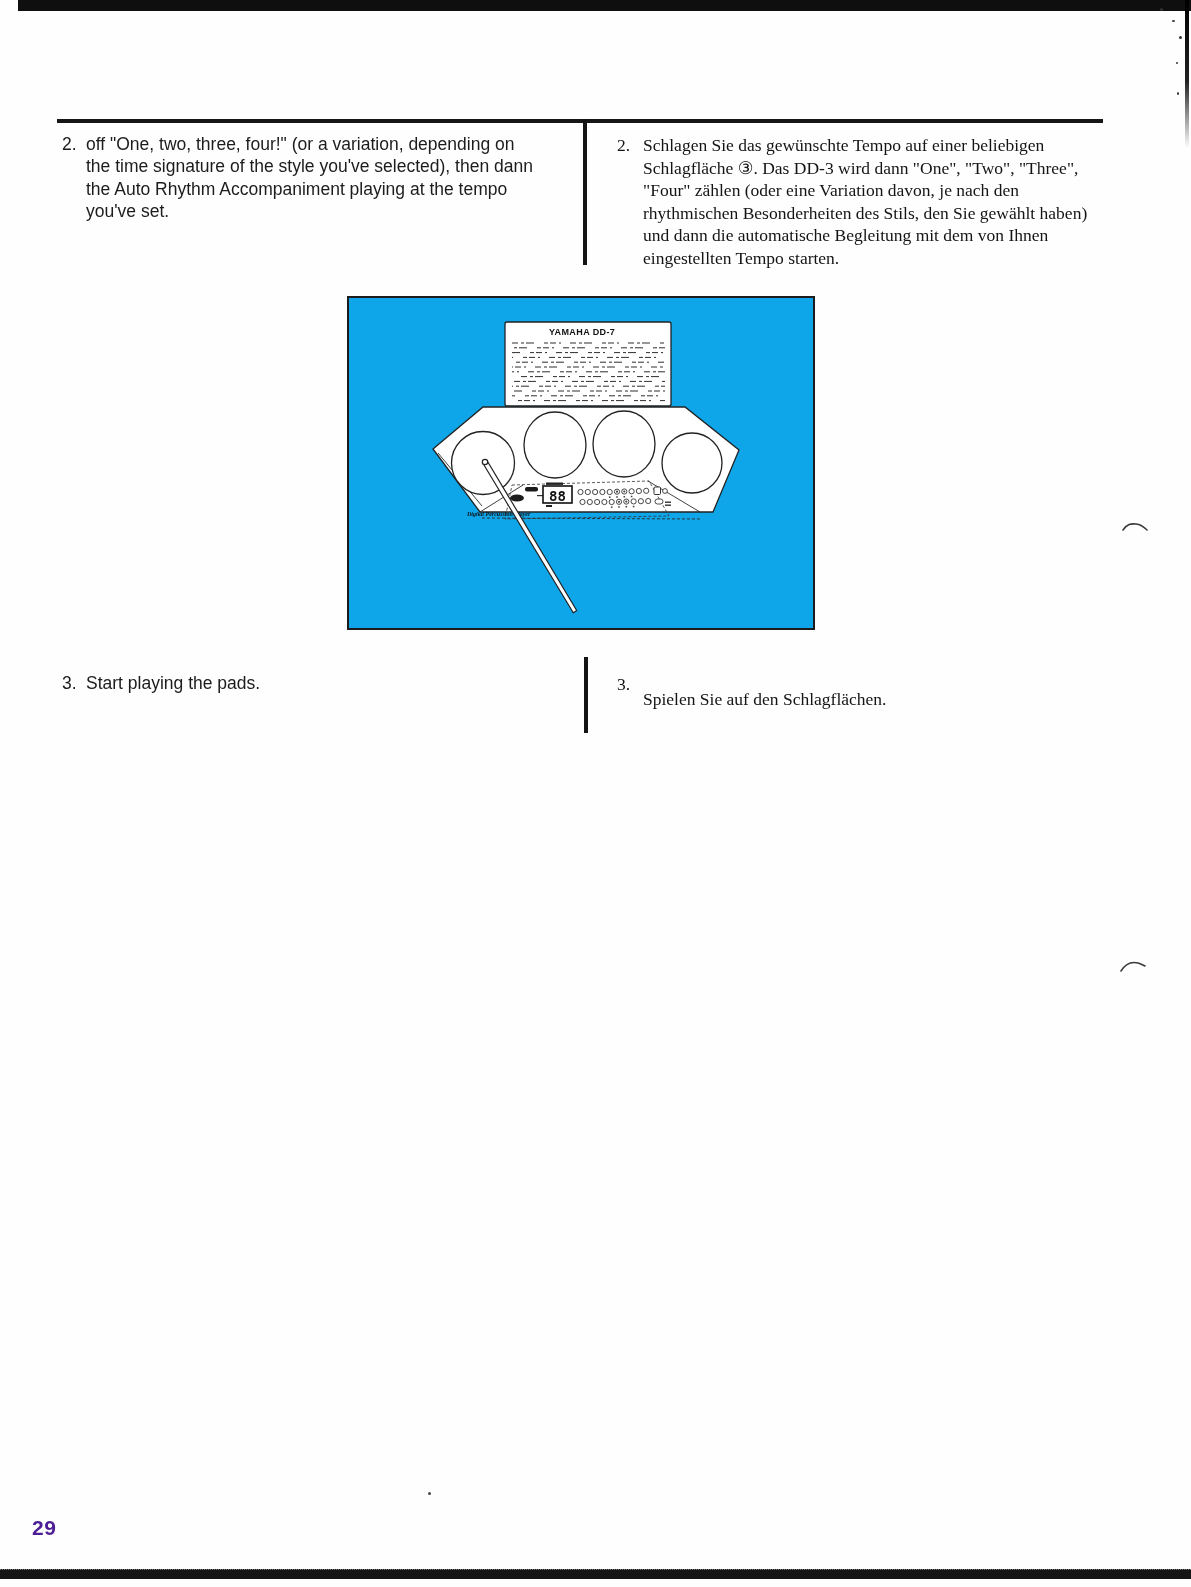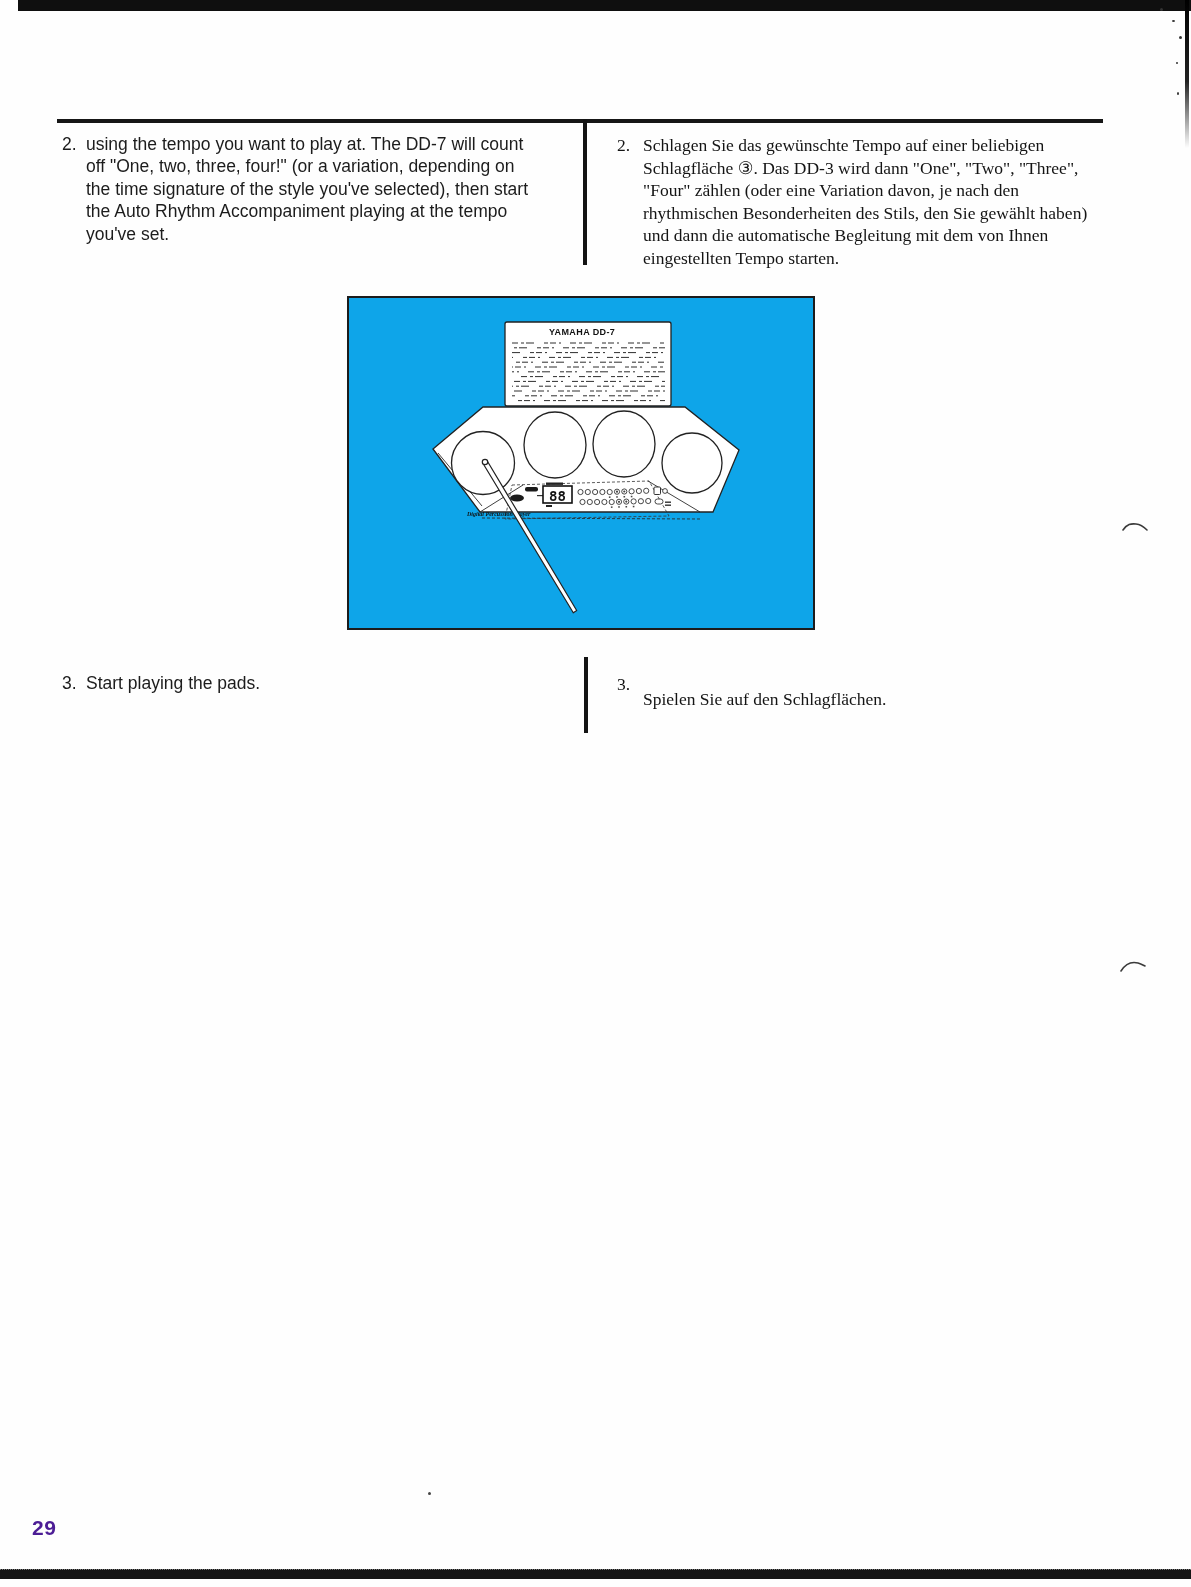--- a/index.html
+++ b/index.html
@@ -47,23 +47,22 @@
   <div class="abs speck" style="left:1176px;top:62px;width:2px;height:2px;"></div>
   <div class="abs speck" style="left:1177px;top:92px;width:2px;height:3px;"></div>
 
   <div id="section-rule" class="abs"></div>
   <div id="divider-top" class="abs vdiv"></div>
   <div id="divider-bottom" class="abs vdiv"></div>
 
   <div>
     <span class="abs en stepnum" style="left:62px;top:133px;">2.</span>
     <div class="abs en lines" style="left:86px;top:133px;">
-      <div>using the tempo you want to play at. The DD-7 will count</div>
       <div>off "One, two, three, four!" (or a variation, depending on</div>
-      <div>the time signature of the style you've selected), then start</div>
+      <div>the time signature of the style you've selected), then dann</div>
       <div>the Auto Rhythm Accompaniment playing at the tempo</div>
       <div>you've set.</div>
     </div>
   </div>
 
   <div>
     <span class="abs de stepnum" style="left:617px;top:134px;">2.</span>
     <div class="abs de lines" style="left:643px;top:134px;">
       <div>Schlagen Sie das gewünschte Tempo auf einer beliebigen</div>
       <div>Schlagfläche ③. Das DD-3 wird dann "One", "Two", "Three",</div>

